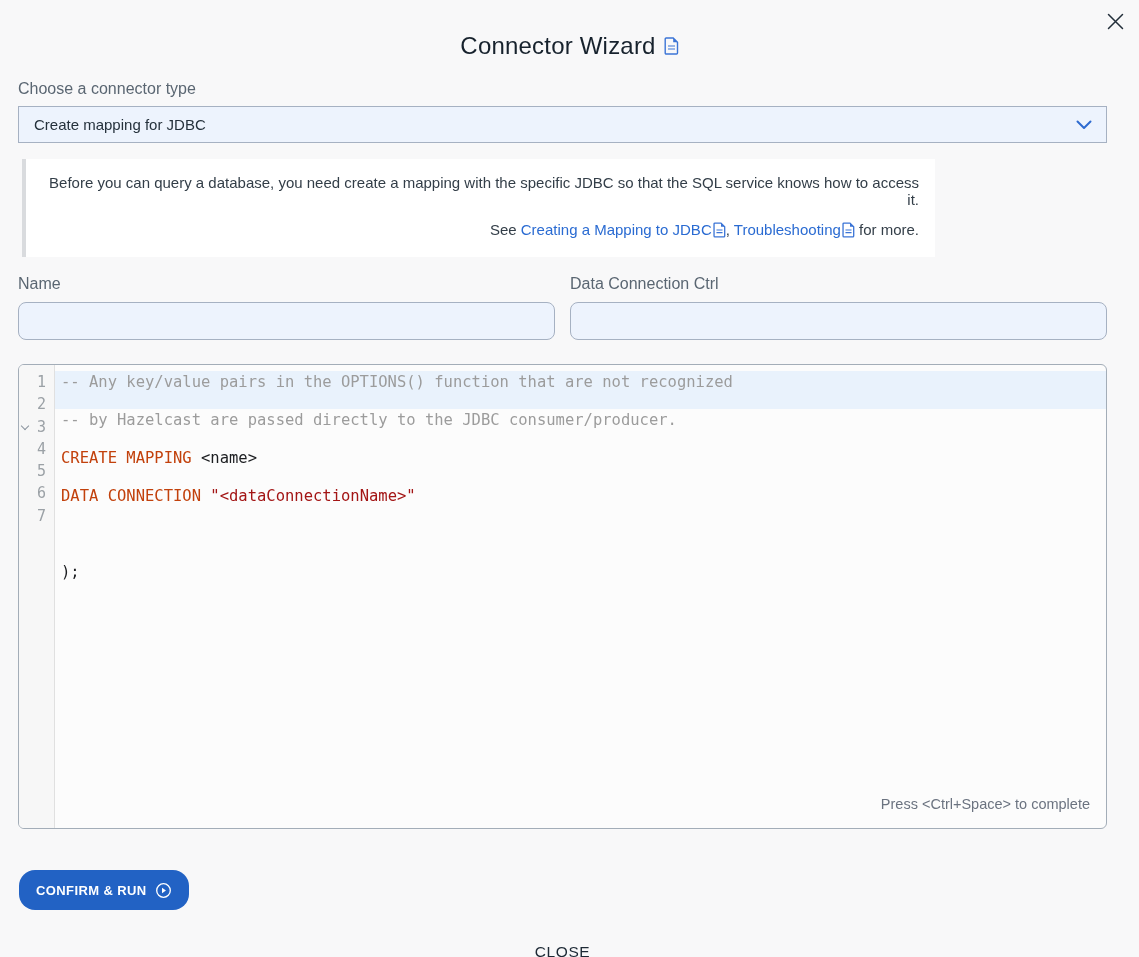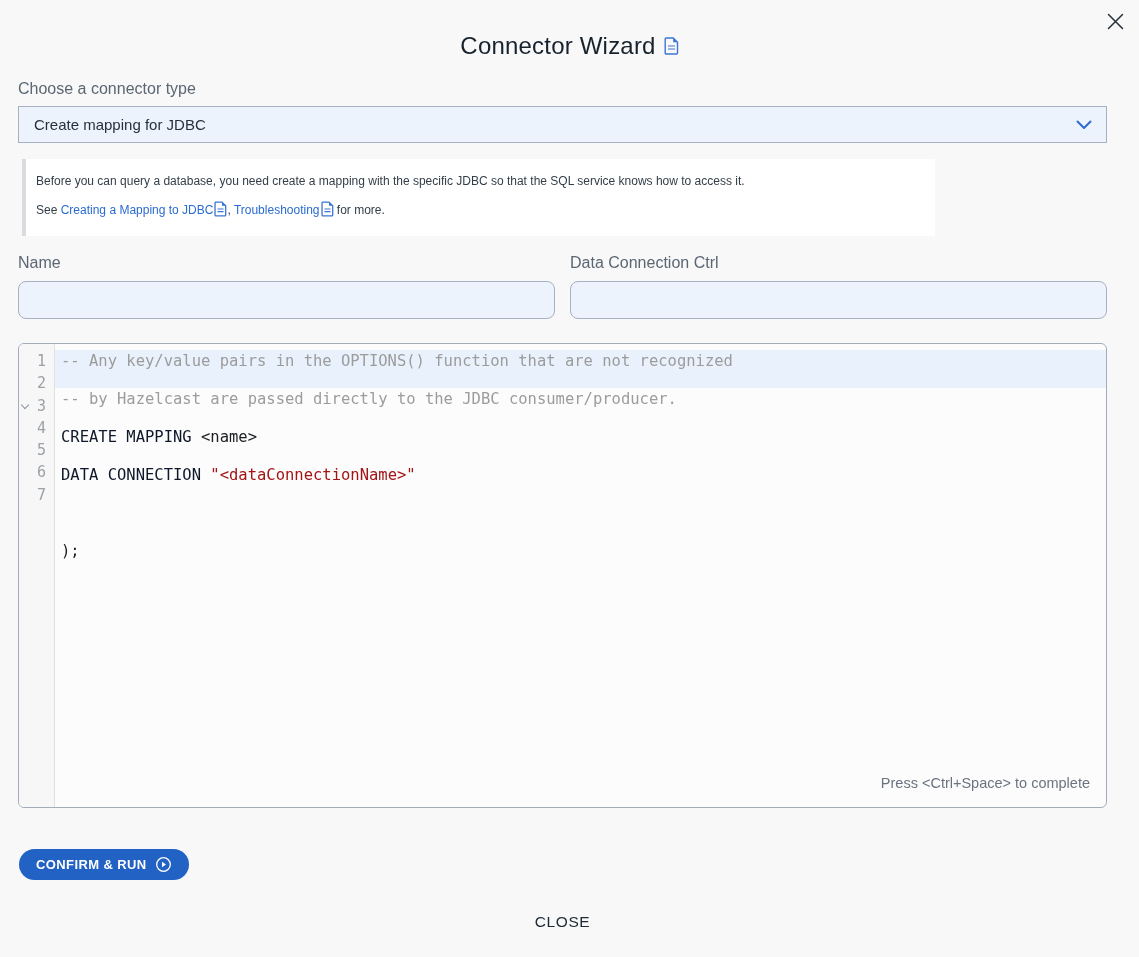--- a/index.html
+++ b/index.html
@@ -43,22 +43,23 @@
     color:#25313c;
     cursor:pointer;
   }
   .info-box {
     margin-top:16px;
     margin-left:4px;
     width:913px;
     background:#ffffff;
     border-left:4px solid #d9dbde;
     padding:15px 16px 16px 10px;
-    font-size:12px;
+    font-size:15px;
     color:#333e48;
+    text-align:right;
   }
   .info-box p + p { margin-top:13px; }
   .info-box a {
     color:#2a6bd2; text-decoration:none; cursor:pointer;
   }
   .doc-icon { vertical-align:-3px; margin-left:1px; }
   .form-row {
     margin-top:18px;
     display:grid;
     grid-template-columns:1fr 1fr;
@@ -119,30 +120,30 @@
   .code-line {
     height:38px; line-height:22.3px;
     padding-left:6px;
     font-family:"DejaVu Sans Mono", monospace;
     font-size:15.5px;
     white-space:pre;
     color:#1c1e21;
   }
   .code-line.active { background:#e9f2fc; }
   .tok-comment { color:#9c9c9c; }
-  .tok-keyword { color:#0f172a; }
+  .tok-keyword { color:#c2410c; }
   .tok-string  { color:#a31515; }
   .tok-plain   { color:#1c1e21; }
   .editor-hint {
     position:absolute; right:16px; bottom:16px;
     font-size:14.5px; color:#6b7380;
   }
   .confirm-btn {
     margin-top:41px; margin-left:1px;
-    height:31px;
+    height:40px;
     padding:0 17px;
     background:#2262c4;
     border:none; border-radius:16px;
     color:#ffffff;
     font-family:"Liberation Sans", sans-serif;
     font-size:13px; font-weight:bold;
     letter-spacing:0.4px;
     display:inline-flex; align-items:center; gap:8px;
     cursor:pointer;
   }

